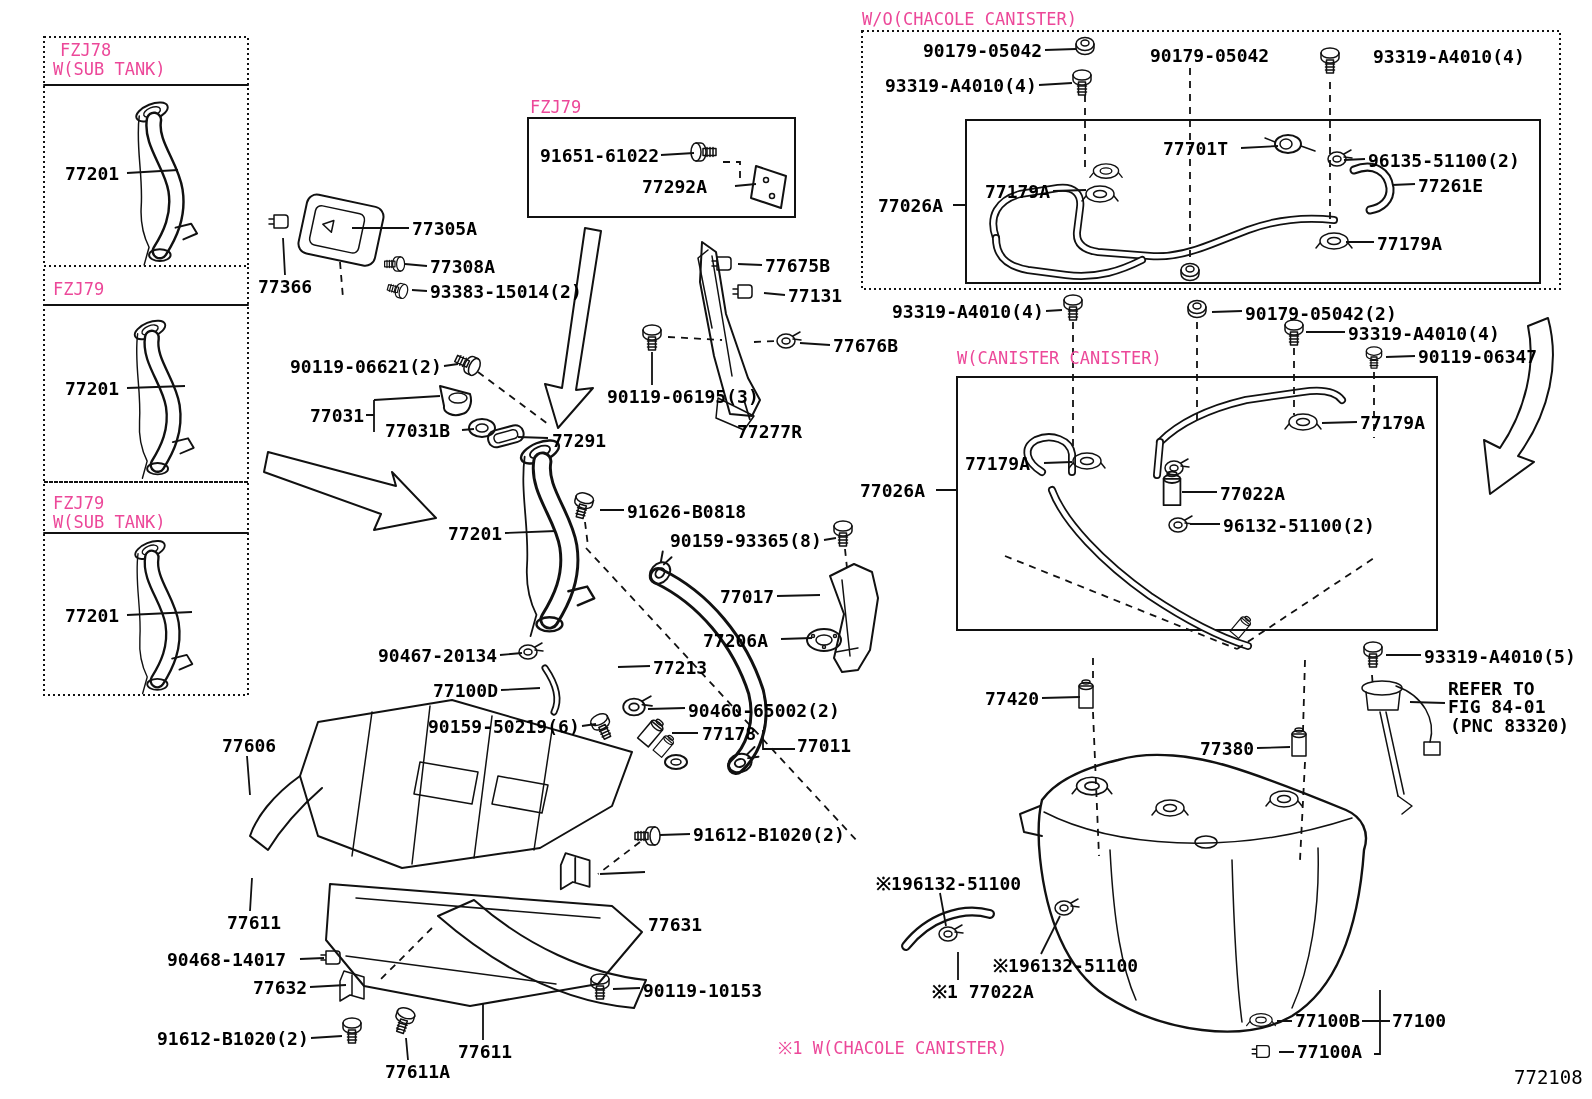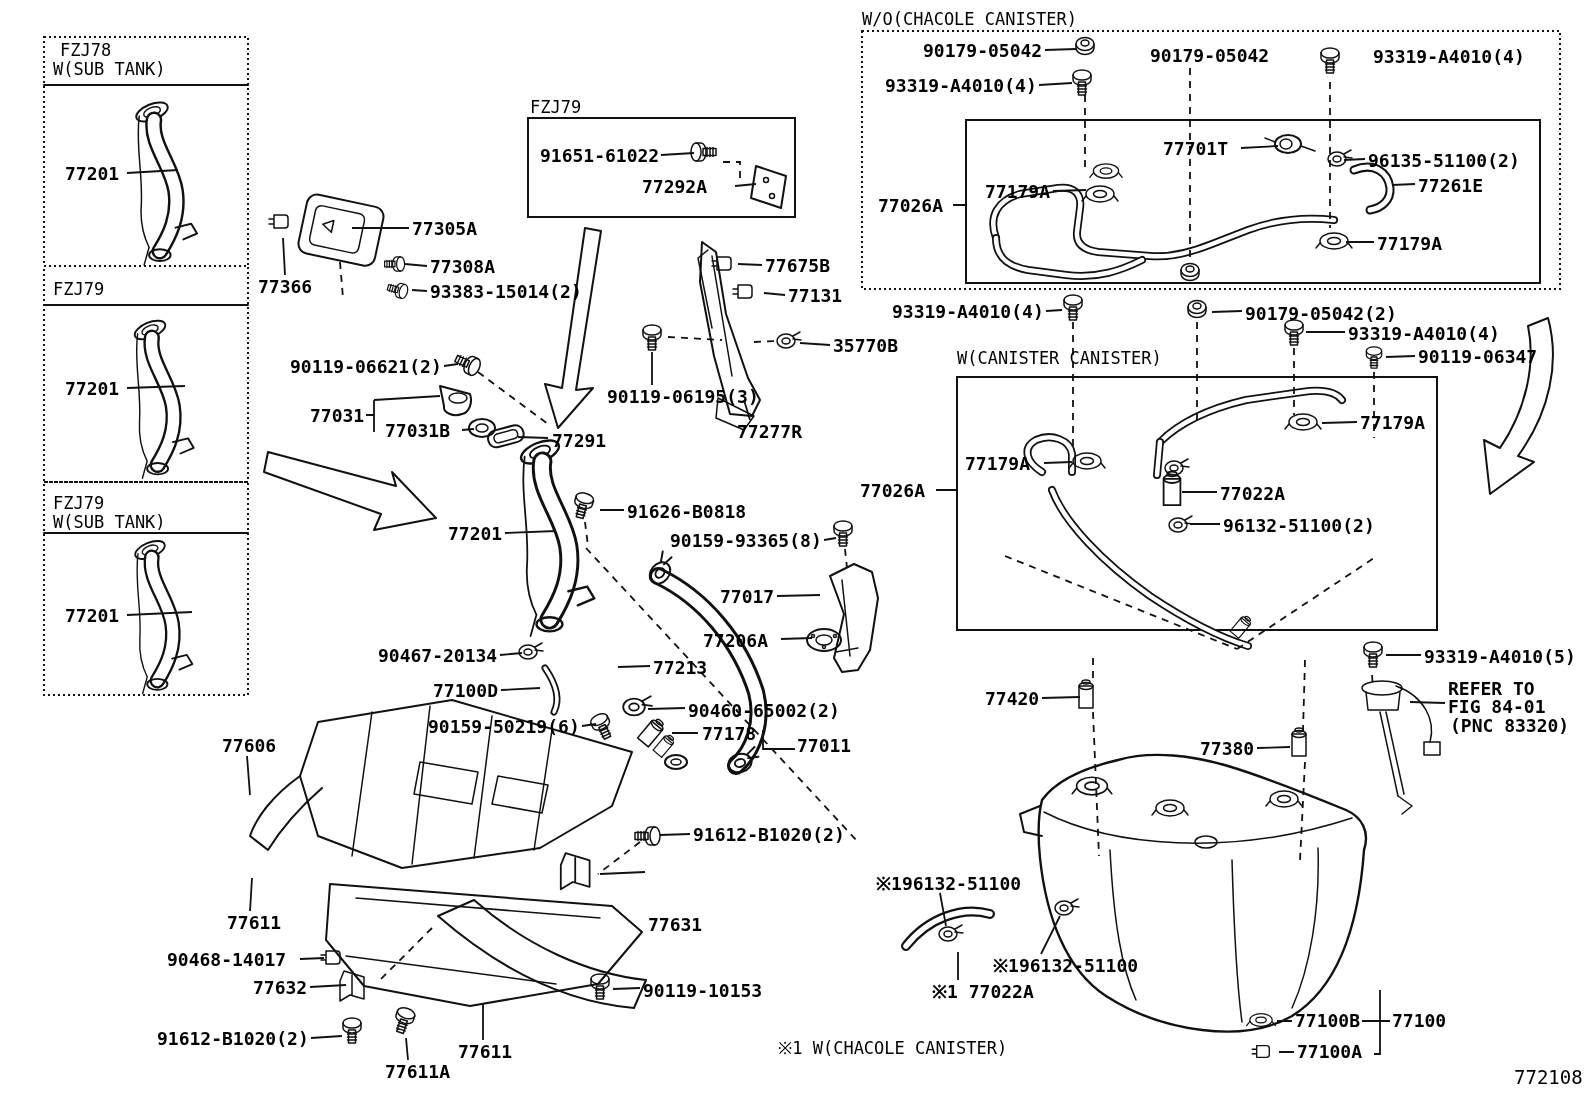--- a/index.html
+++ b/index.html
@@ -7,21 +7,21 @@
     width:1592px;height:1099px;position:relative;background:#fff;overflow:hidden;
     font-family:"DejaVu Sans Mono", monospace;
   }
   #art{position:absolute;left:0;top:0;z-index:1;}
   #labels{position:absolute;left:0;top:0;width:1592px;height:1099px;z-index:2;}
   .pn{
     position:absolute;font:700 18px "DejaVu Sans Mono", monospace;color:#000;
     line-height:1.05;white-space:nowrap;
   }
   .hdr{
-    position:absolute;font:400 17px "DejaVu Sans Mono", monospace;color:#000000;
+    position:absolute;font:400 17px "DejaVu Sans Mono", monospace;color:#ec4899;
     line-height:1.05;white-space:nowrap;text-align:right;
   }
   .fig{
     position:absolute;font:400 19px "DejaVu Sans Mono", monospace;color:#000;
     line-height:1.05;white-space:nowrap;
   }
   
   .ln{stroke:#111;stroke-width:2;fill:none;stroke-linecap:round;stroke-linejoin:round;}
   .ln15{stroke:#111;stroke-width:1.5;fill:none;stroke-linecap:round;stroke-linejoin:round;}
   .leader{stroke:#111;stroke-width:1.8;fill:none;}
@@ -292,21 +292,21 @@
   <div class="pn" style="left:258px;top:278px">77366</div>
   <div class="pn" style="left:430px;top:258px">77308A</div>
   <div class="pn" style="left:430px;top:283px">93383-15014(2)</div>
   <div class="pn" style="left:290px;top:358px">90119-06621(2)</div>
   <div class="pn" style="left:310px;top:407px">77031</div>
   <div class="pn" style="left:385px;top:422px">77031B</div>
   <div class="pn" style="left:552px;top:432px">77291</div>
   <div class="pn" style="left:607px;top:388px">90119-06195(3)</div>
   <div class="pn" style="left:765px;top:257px">77675B</div>
   <div class="pn" style="left:788px;top:287px">77131</div>
-  <div class="pn" style="left:833px;top:337px">35770B</div>
+  <div class="pn" style="left:833px;top:337px">77676B</div>
   <div class="pn" style="left:737px;top:423px">77277R</div>
   <div class="pn" style="left:923px;top:42px">90179-05042</div>
   <div class="pn" style="left:885px;top:77px">93319-A4010(4)</div>
   <div class="pn" style="left:1150px;top:47px">90179-05042</div>
   <div class="pn" style="left:1373px;top:48px">93319-A4010(4)</div>
   <div class="pn" style="left:1163px;top:140px">77701T</div>
   <div class="pn" style="left:1368px;top:152px">96135-51100(2)</div>
   <div class="pn" style="left:1418px;top:177px">77261E</div>
   <div class="pn" style="left:985px;top:183px">77179A</div>
   <div class="pn" style="left:878px;top:197px">77026A</div>

